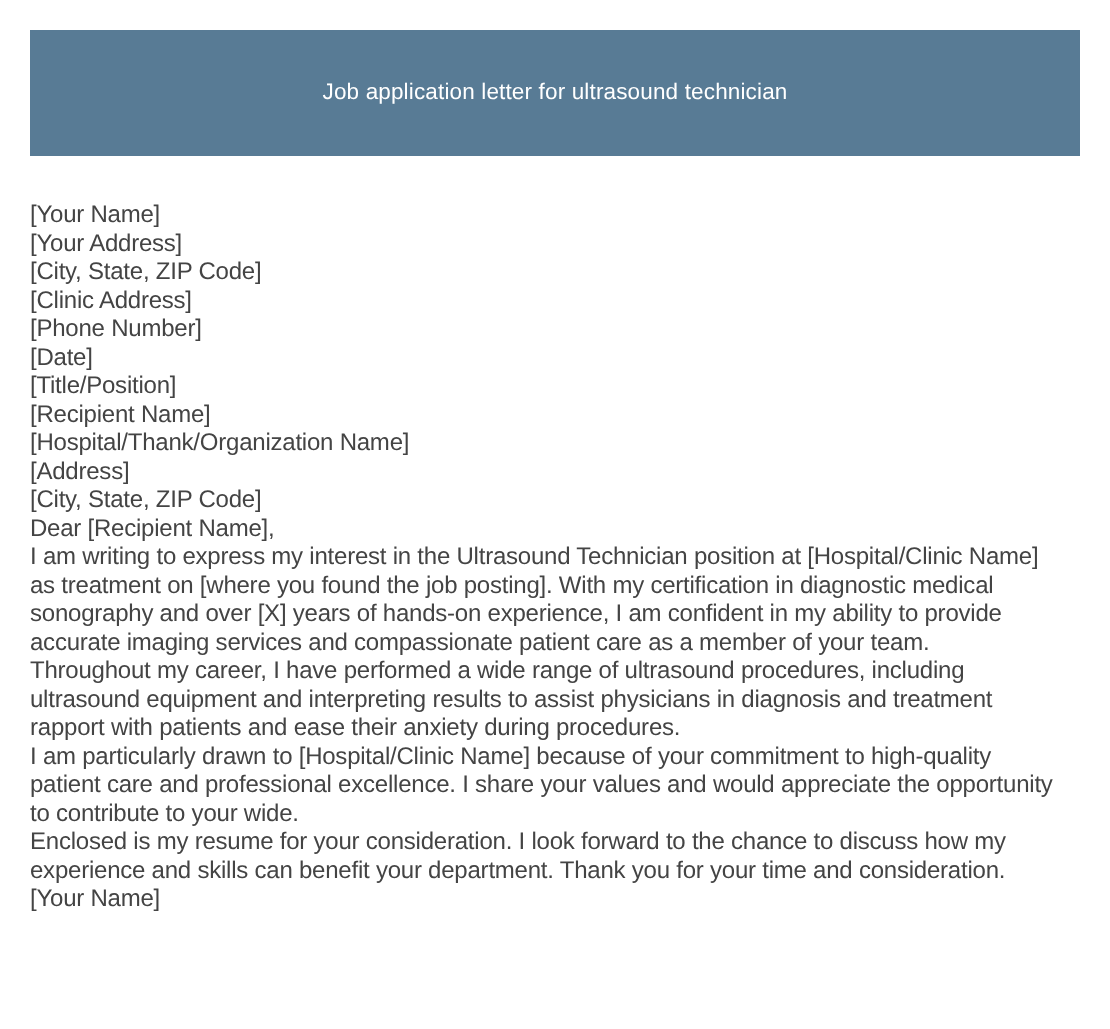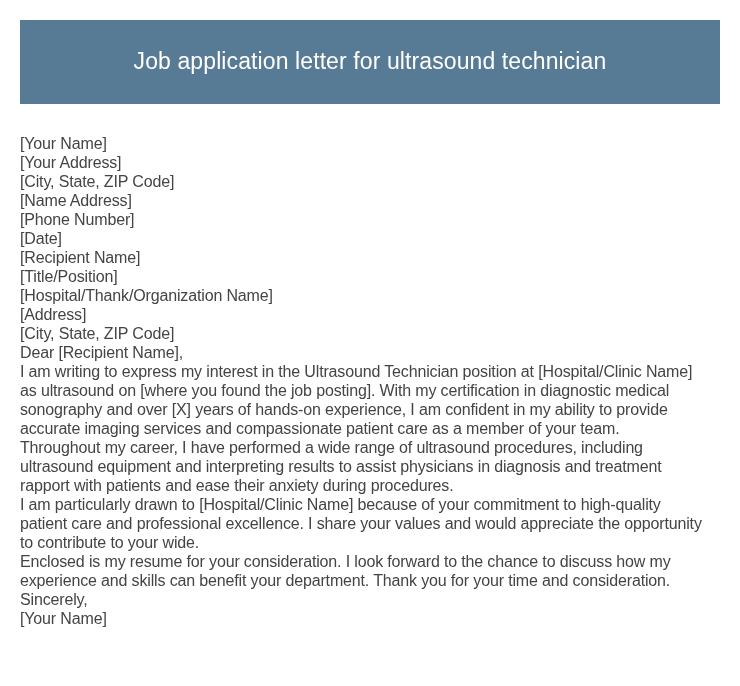--- a/index.html
+++ b/index.html
@@ -20,21 +20,21 @@
       top: 20px;
       width: 700px;
       height: 84px;
       background: #587b95;
       display: flex;
       align-items: center;
       justify-content: center;
     }
     .header-title {
       color: #ffffff;
-      font-size: 23px;
+      font-size: 15px;
       letter-spacing: 0.1px;
       margin-top: -2px;
     }
     .letter {
       position: absolute;
       left: 20px;
       top: 134px;
       width: 705px;
       color: #444444;
       font-size: 16px;
@@ -50,33 +50,33 @@
 <body>
 
 <div class="header">
   <div class="header-title">Job application letter for ultrasound technician</div>
 </div>
 
 <div class="letter">
   <span class="line">[Your Name]</span>
   <span class="line">[Your Address]</span>
   <span class="line">[City, State, ZIP Code]</span>
-  <span class="line">[Name Address]</span>
+  <span class="line">[Clinic Address]</span>
   <span class="line">[Phone Number]</span>
   <span class="line">[Date]</span>
+  <span class="line">[Title/Position]</span>
   <span class="line">[Recipient Name]</span>
-  <span class="line">[Title/Position]</span>
   <span class="line">[Hospital/Thank/Organization Name]</span>
   <span class="line">[Address]</span>
   <span class="line">[City, State, ZIP Code]</span>
   <span class="line">Dear [Recipient Name],</span>
 
   <div>
     <span class="line">I am writing to express my interest in the Ultrasound Technician position at [Hospital/Clinic Name]</span>
-    <span class="line">as ultrasound on [where you found the job posting]. With my certification in diagnostic medical</span>
+    <span class="line">as treatment on [where you found the job posting]. With my certification in diagnostic medical</span>
     <span class="line">sonography and over [X] years of hands-on experience, I am confident in my ability to provide</span>
     <span class="line">accurate imaging services and compassionate patient care as a member of your team.</span>
   </div>
 
   <div>
     <span class="line">Throughout my career, I have performed a wide range of ultrasound procedures, including</span>
     <span class="line">ultrasound equipment and interpreting results to assist physicians in diagnosis and treatment</span>
     <span class="line">rapport with patients and ease their anxiety during procedures.</span>
   </div>
 
@@ -84,15 +84,14 @@
     <span class="line">I am particularly drawn to [Hospital/Clinic Name] because of your commitment to high-quality</span>
     <span class="line">patient care and professional excellence. I share your values and would appreciate the opportunity</span>
     <span class="line">to contribute to your wide.</span>
   </div>
 
   <div>
     <span class="line">Enclosed is my resume for your consideration. I look forward to the chance to discuss how my</span>
     <span class="line">experience and skills can benefit your department. Thank you for your time and consideration.</span>
   </div>
 
-  <span class="line">Sincerely,</span>
   <span class="line">[Your Name]</span>
 </div>
 
 </body></html>

